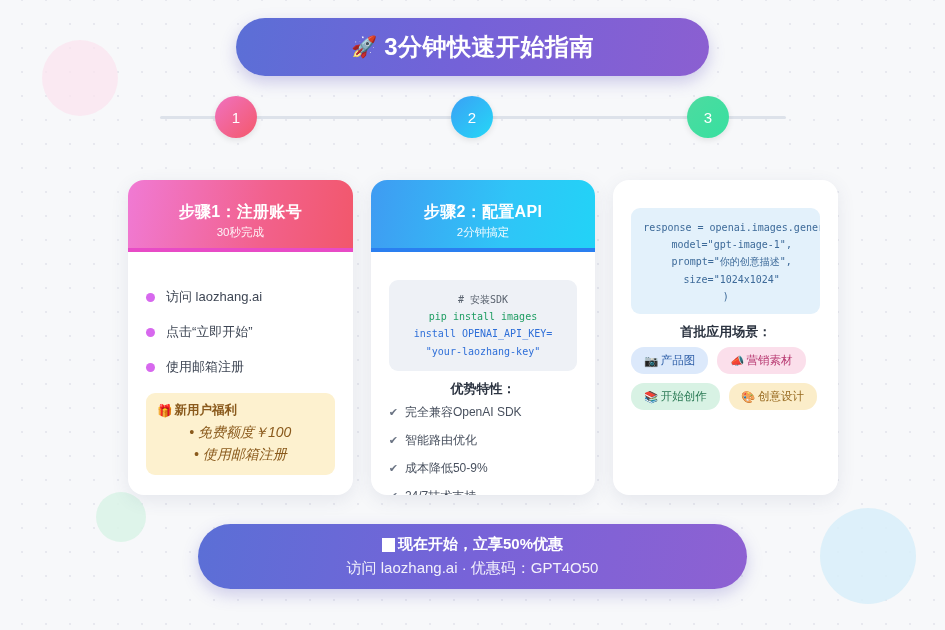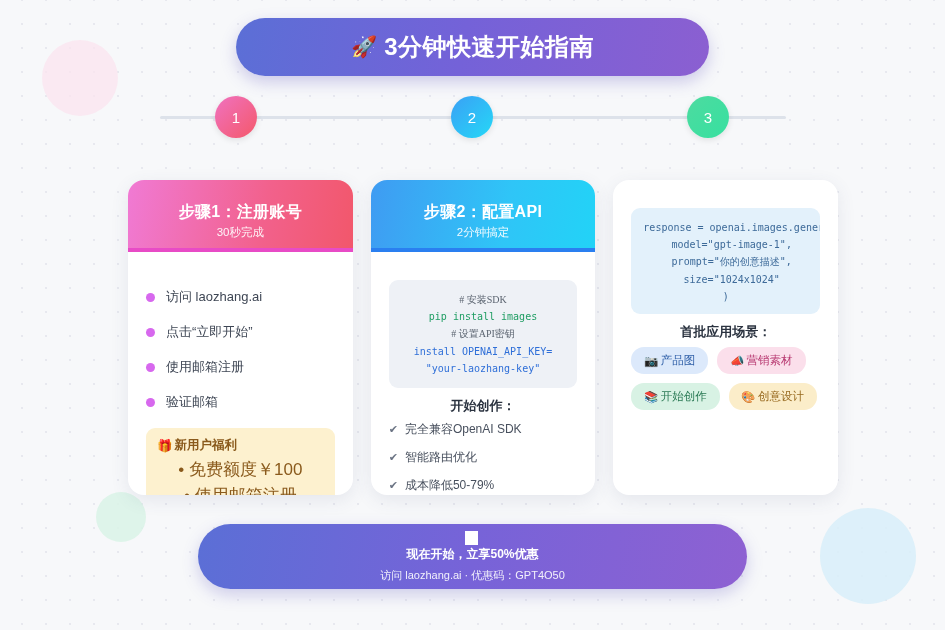--- a/index.html
+++ b/index.html
@@ -95,30 +95,30 @@
   .bullet-dot { width: 9px; height: 9px; border-radius: 50%; background: #d768ee; flex: 0 0 9px; }
 
   .benefit-box {
     margin: 12px 0 0 0; background: #fdf1cf; border-radius: 9px;
     padding: 9px 11px 10px 11px;
   }
   .benefit-title {
     color: #8a5a1c; font-size: 12.5px; font-weight: bold;
     display: flex; align-items: center; gap: 2px; margin-bottom: 3px;
   }
-  .benefit-item { color: #8a5a1c; font-size: 17px; line-height: 1.55; }
+  .benefit-item { color: #8a5a1c; font-size: 14px; line-height: 1.55; font-style: italic; }
   .benefit-item::before { content: "• "; }
 
   
   .code-block {
     background: #eef1f6; border-radius: 9px; padding: 11px 12px;
     font-family: "DejaVu Sans Mono", "Liberation Mono", monospace;
     font-size: 10px; line-height: 1.72;
   }
-  .code-block .c-comment { color: #5b6470; font-family: Liberation Serif, serif; }
+  .code-block .c-comment { color: #5b6470; }
   .code-block .c-green   { color: #1f9d63; }
   .code-block .c-blue    { color: #2f6fd8; }
   #card-3 .code-block { background: #e3f1fb; color: #3d6a99; height: 84px; overflow: hidden; }
   #card-3 .code-block .c-line { white-space: pre; }
 
   .section-title { font-size: 13px; font-weight: bold; color: #2b3340; margin: 9px 0 6px 0; }
 
   .feature-list { list-style: none; margin: 0; padding: 0; }
   .feature-list li {
     display: flex; align-items: center; gap: 7px;
@@ -139,28 +139,28 @@
   
   #cta-pill {
     position: absolute; left: 198px; top: 524px;
     width: 549px; height: 65px; border-radius: 33px;
     background: linear-gradient(100deg, #5b6fd6 0%, #7763d8 50%, #8e61d2 100%);
     box-shadow: 0 6px 16px rgba(90,80,190,.26);
     display: flex; flex-direction: column; align-items: center; justify-content: center;
     gap: 5px;
   }
   #cta-pill .cta-main {
-    color: #fff; font-size: 12px; font-weight: bold;
-    display: flex; align-items: center; gap: 1px; flex-direction: column;
+    color: #fff; font-size: 15px; font-weight: bold;
+    display: flex; align-items: center; gap: 1px;
   }
   #cta-pill .tofu {
     display: inline-block; width: 13px; height: 14px;
     background: #fff; margin-right: 2px;
   }
-  #cta-pill .cta-sub { color: rgba(255,255,255,.9); font-size: 11px; }
+  #cta-pill .cta-sub { color: rgba(255,255,255,.9); font-size: 15px; }
 </style>
 </head>
 <body>
 
 <div id="dot-grid"></div>
 <div class="blob" id="blob-pink"></div>
 <div class="blob" id="blob-green"></div>
 <div class="blob" id="blob-blue"></div>
 
 <div id="stage">
@@ -192,24 +192,20 @@
             <span>访问 laozhang.ai</span>
           </li>
           <li>
             <span class="bullet-dot"></span>
             <span>点击“立即开始”</span>
           </li>
           <li>
             <span class="bullet-dot"></span>
             <span>使用邮箱注册</span>
           </li>
-          <li>
-            <span class="bullet-dot"></span>
-            <span>验证邮箱</span>
-          </li>
         </ul>
         <div class="benefit-box">
           <div class="benefit-title">
             <span>🎁</span>
             <span>新用户福利</span>
           </div>
           <div class="benefit-item">免费额度￥100</div>
           <div class="benefit-item">使用邮箱注册</div>
         </div>
       </div>
@@ -218,37 +214,36 @@
     <div class="card" id="card-2">
       <div class="card-header">
         <div class="ch-title">步骤2：配置API</div>
         <div class="ch-sub">2分钟搞定</div>
         <div class="ch-underline"></div>
       </div>
       <div class="card-body">
         <div class="code-block">
           <div class="c-comment"># 安装SDK</div>
           <div class="c-green">pip install images</div>
-          <div class="c-comment"># 设置API密钥</div>
           <div class="c-blue">install OPENAI_API_KEY=</div>
           <div class="c-blue">"your-laozhang-key"</div>
         </div>
-        <div class="section-title">开始创作：</div>
+        <div class="section-title">优势特性：</div>
         <ul class="feature-list">
           <li>
             <span class="check">✔</span>
             <span>完全兼容OpenAI SDK</span>
           </li>
           <li>
             <span class="check">✔</span>
             <span>智能路由优化</span>
           </li>
           <li>
             <span class="check">✔</span>
-            <span>成本降低50-79%</span>
+            <span>成本降低50-9%</span>
           </li>
           <li>
             <span class="check">✔</span>
             <span>24/7技术支持</span>
           </li>
         </ul>
       </div>
     </div>
 
     <div class="card" id="card-3">

